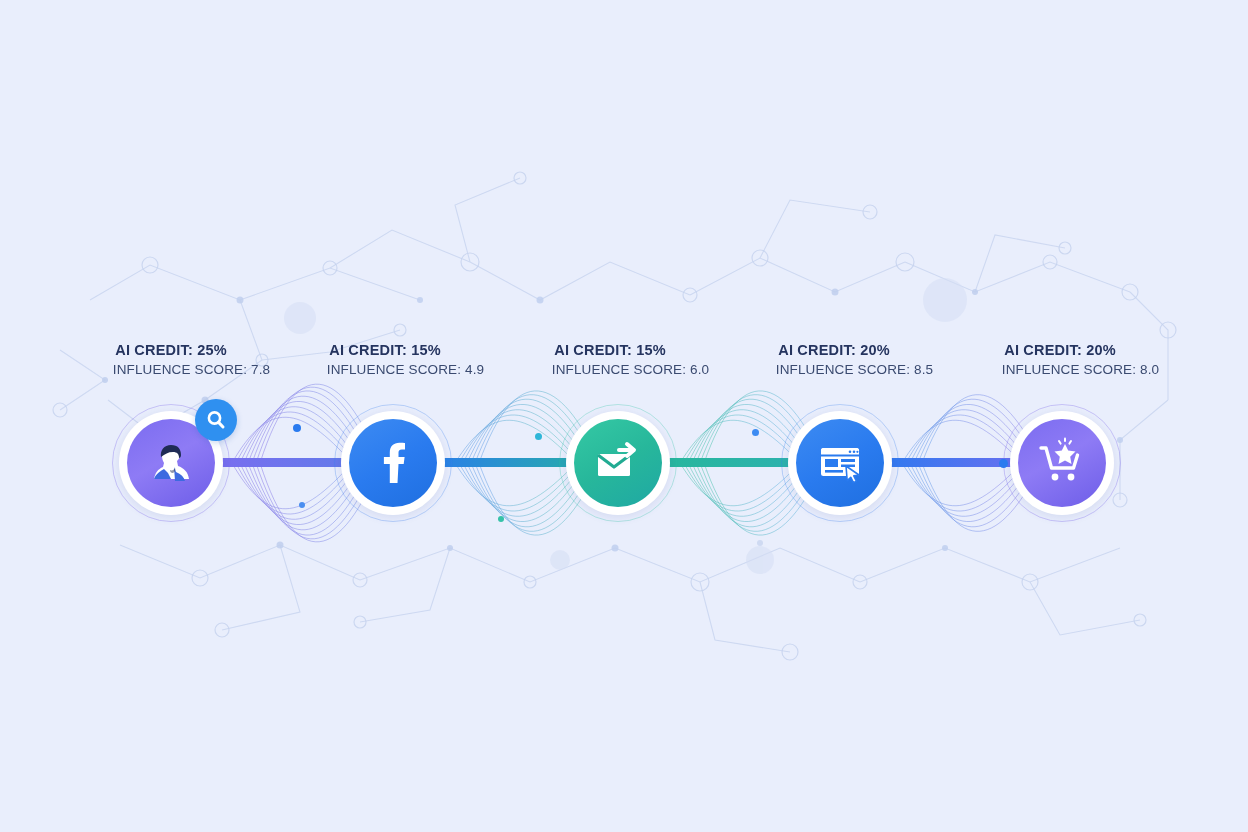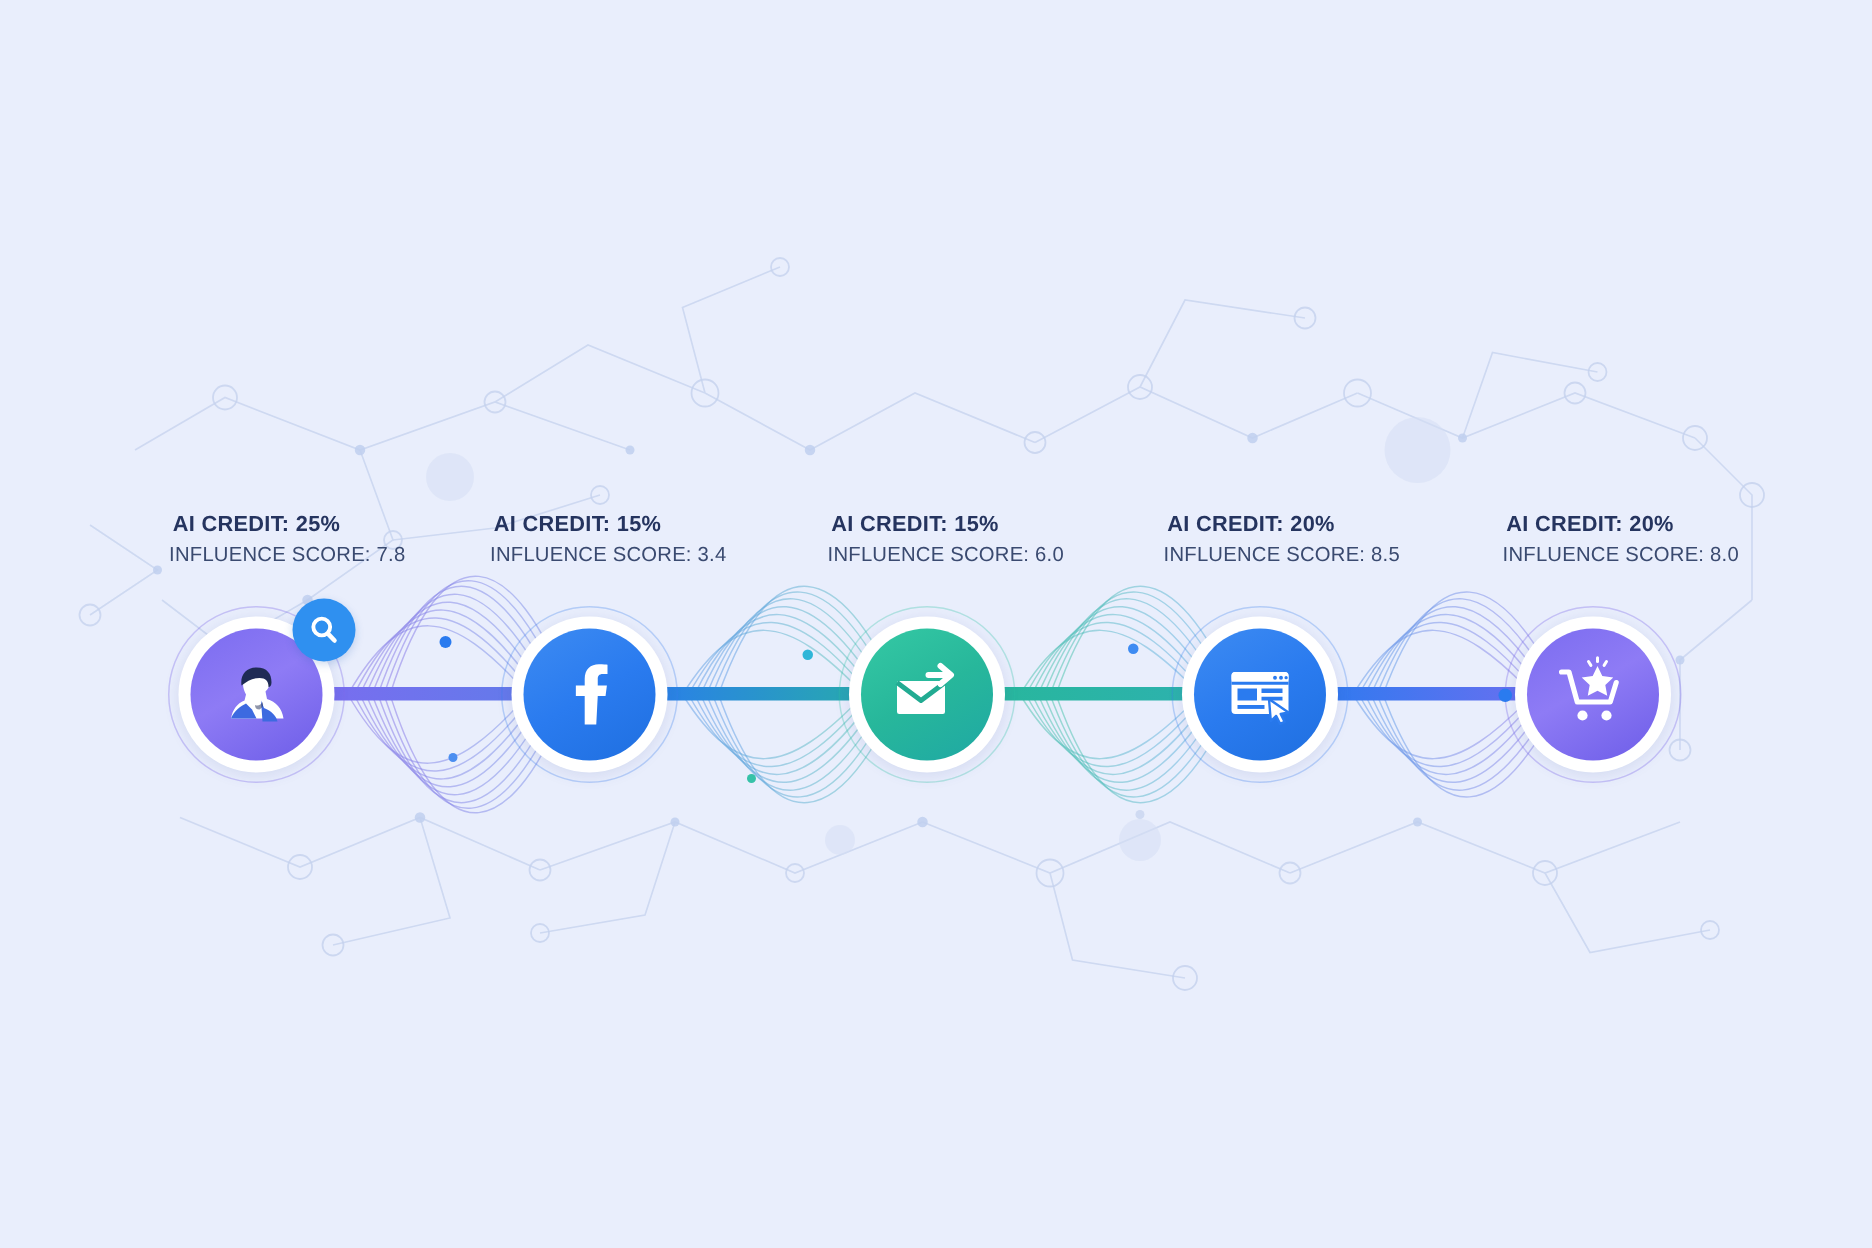--- a/index.html
+++ b/index.html
@@ -247,21 +247,21 @@
   <div class="dot" style="left:752px;top:429px;width:7px;height:7px;background:#3d8bf2;"></div>
   <div class="dot" style="left:757px;top:540px;width:6px;height:6px;background:#cfdaf2;"></div>
   <div class="dot" style="left:999px;top:459px;width:9px;height:9px;background:#2a7bef;"></div>
 
   <div class="label" style="left:171px;top:341px;">
     <div class="credit">AI CREDIT: 25%</div>
     <div class="score">INFLUENCE SCORE: 7.8</div>
   </div>
   <div class="label" style="left:385px;top:341px;">
     <div class="credit">AI CREDIT: 15%</div>
-    <div class="score">INFLUENCE SCORE: 3.4</div>
+    <div class="score">INFLUENCE SCORE: 4.9</div>
   </div>
   <div class="label" style="left:610px;top:341px;">
     <div class="credit">AI CREDIT: 15%</div>
     <div class="score">INFLUENCE SCORE: 6.0</div>
   </div>
   <div class="label" style="left:834px;top:341px;">
     <div class="credit">AI CREDIT: 20%</div>
     <div class="score">INFLUENCE SCORE: 8.5</div>
   </div>
   <div class="label" style="left:1060px;top:341px;">

